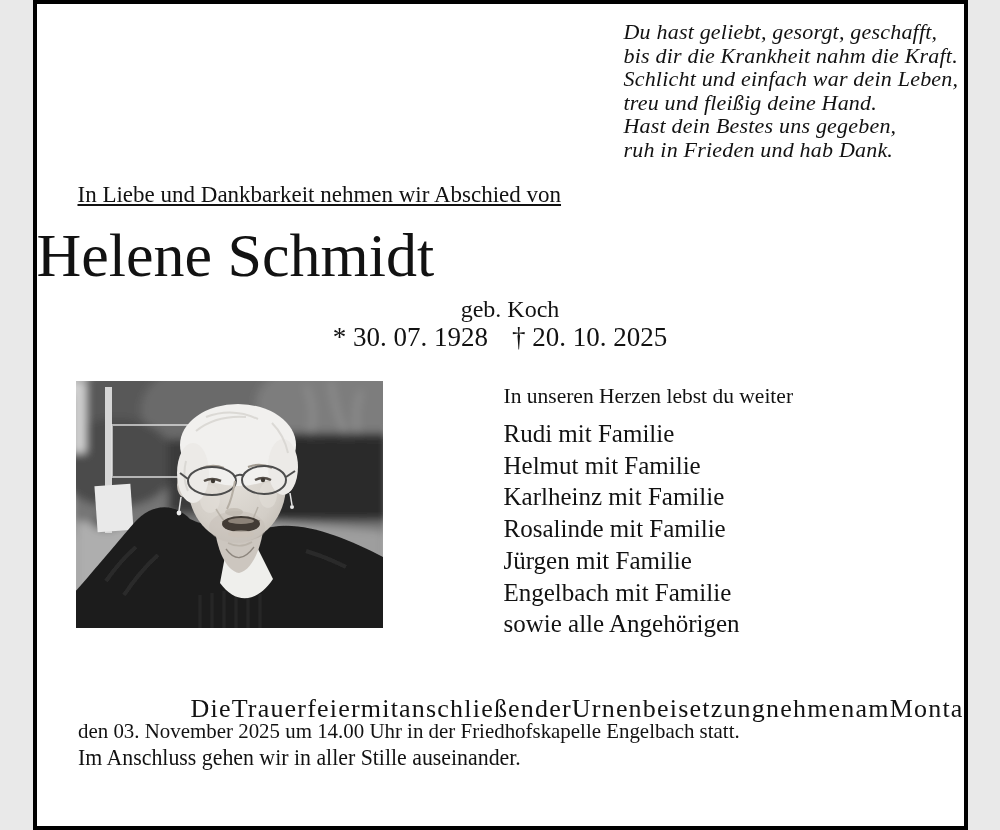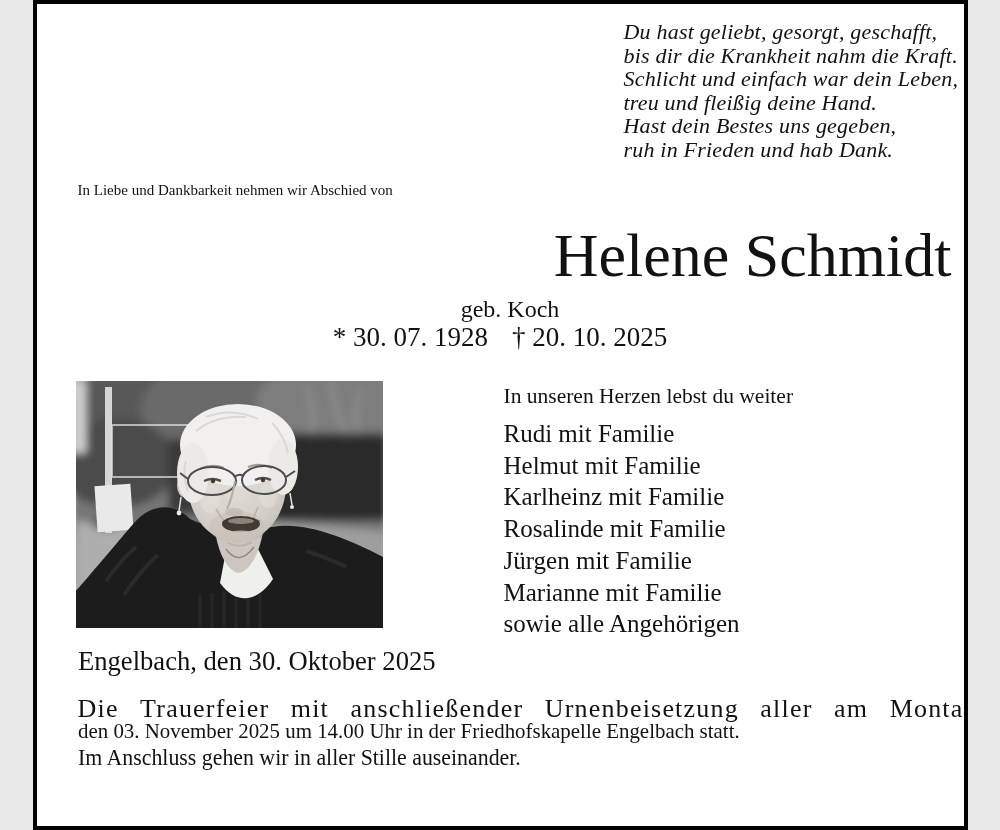--- a/index.html
+++ b/index.html
@@ -17,37 +17,37 @@
   .abs{position:absolute;white-space:nowrap;}
   
   .poem{
     left:587px;top:16px;
     font-style:italic;
     font-size:22px;line-height:23.6px;
     letter-spacing:.2px;
   }
   .poem div{white-space:nowrap;}
   
-  .intro{left:41px;top:178px;font-size:15px;}
-  
-  .name{left:0;right:12px;top:220px;text-align:right;font-size:62px;line-height:1;}
+  .intro{left:41px;top:178px;font-size:23px;text-decoration:underline;}
+  
+  .name{left:0;right:12px;top:220px;text-align:left;font-size:62px;line-height:1;}
   .maiden{left:0;right:0;top:292px;text-align:center;font-size:24px;margin-left:20px;}
   .dates{left:0;right:0;top:318px;display:flex;justify-content:center;gap:24px;font-size:27px;}
   
   .photo{left:39px;top:377px;width:307px;height:247px;}
   .photo svg{display:block;width:307px;height:247px;}
   
   .herzen{left:467px;top:380px;font-size:21.5px;text-align:center;}
   .mourners{left:467px;top:414px;font-size:25px;line-height:31.7px;}
   
   .dateline{left:41px;top:641px;font-size:28px;}
   .funeral1{
     left:41px;top:690px;width:908px;
     font-size:26px;
-    display:flex;justify-content:space-between;
+    display:flex;justify-content:flex-end;
     letter-spacing:1.2px;
   }
   .funeral2{left:41px;top:714px;font-size:22px;}
   .stille{left:41px;top:740px;font-size:24px;}
   .blumen{left:41px;top:772px;font-size:26px;}
   .condensed{display:inline-block;transform-origin:0 50%;white-space:nowrap;}
   .s95{transform:scaleX(.95);}
   .s91{transform:scaleX(.91);}
   .s92{transform:scaleX(.92);}
 </style>
@@ -176,35 +176,32 @@
     </svg>
   </div>
 
   <div class="abs herzen">In unseren Herzen lebst du weiter</div>
   <div class="abs mourners">
     <div>Rudi mit Familie</div>
     <div>Helmut mit Familie</div>
     <div>Karlheinz mit Familie</div>
     <div>Rosalinde mit Familie</div>
     <div>Jürgen mit Familie</div>
-    <div>Marianne mit Familie</div>
+    <div>Engelbach mit Familie</div>
     <div>sowie alle Angehörigen</div>
   </div>
 
-  <div class="abs dateline">
-    <span class="condensed s95">Engelbach, den 30. Oktober 2025</span>
-  </div>
 
   <div class="abs funeral1 word-justify">
       <span>Die</span>
       <span>Trauerfeier</span>
       <span>mit</span>
       <span>anschließender</span>
       <span>Urnenbeisetzung</span>
-      <span>aller</span>
+      <span>nehmen</span>
       <span>am</span>
       <span>Montag,</span>
     </div>
   <div class="abs funeral2">
     <span class="condensed s95">den 03. November 2025 um 14.00 Uhr in der Friedhofskapelle Engelbach statt.</span>
   </div>
 
   <div class="abs stille">
     <span class="condensed s91">Im Anschluss gehen wir in aller Stille auseinander.</span>
   </div>

